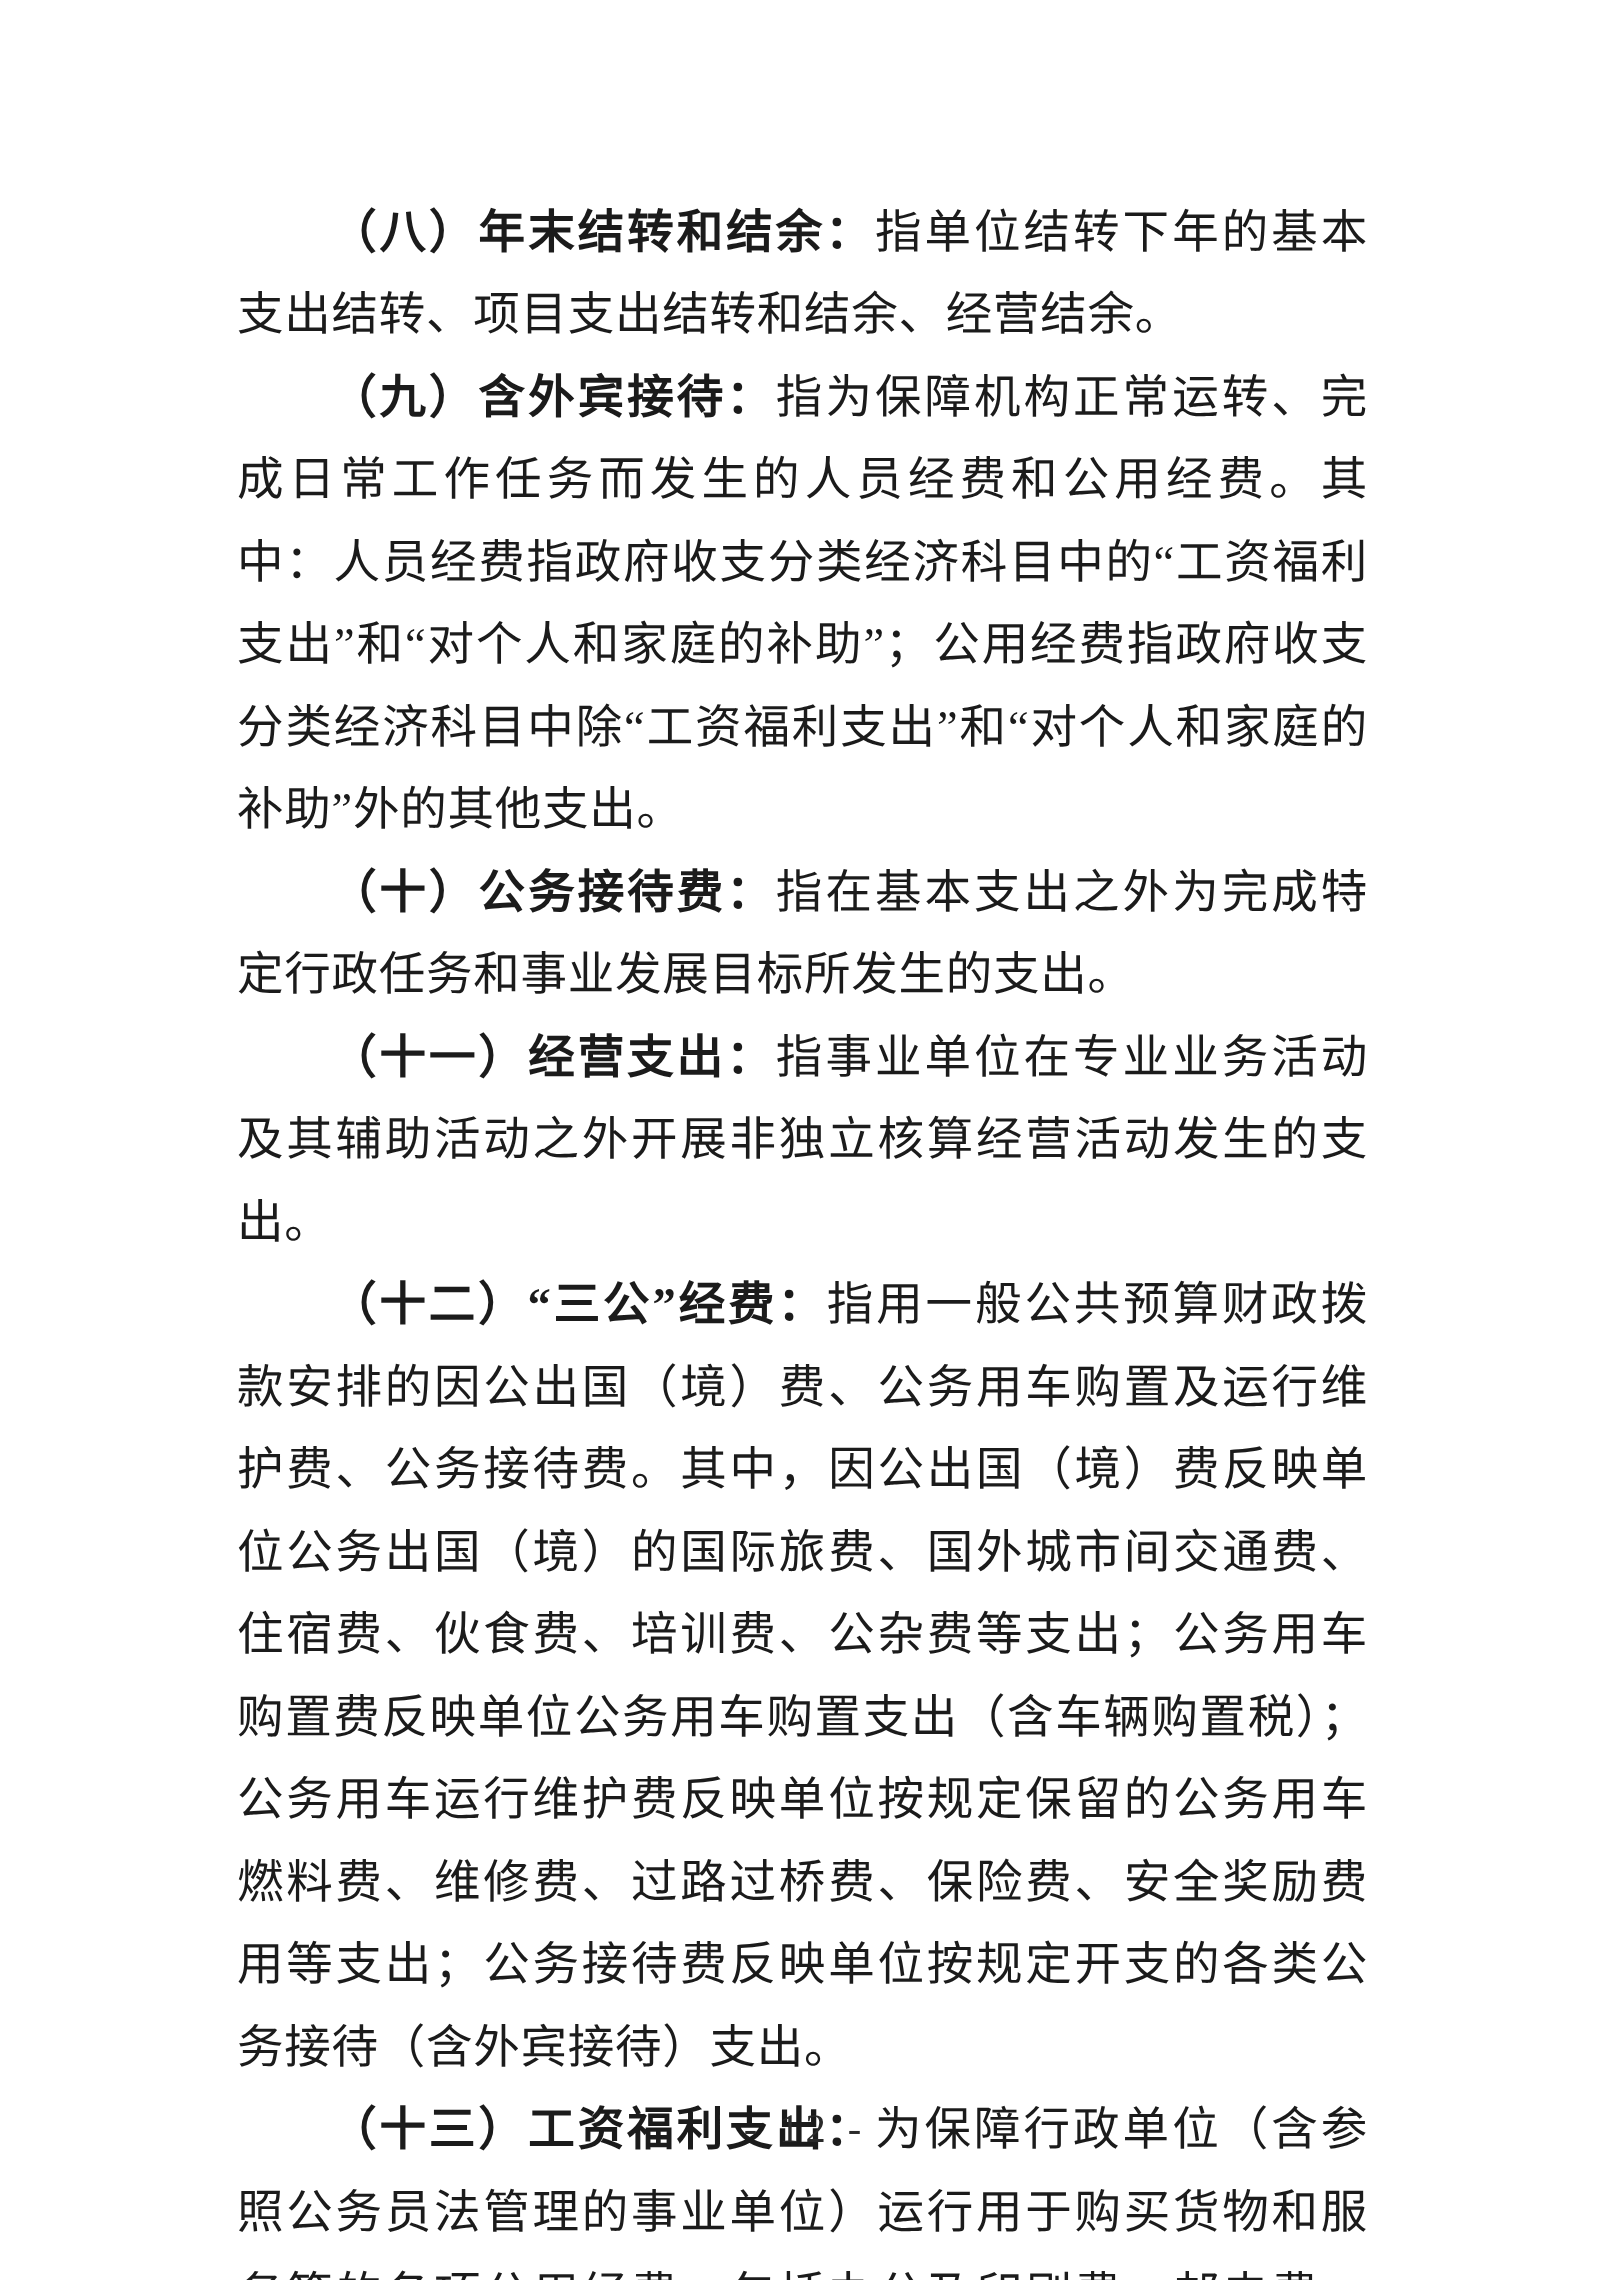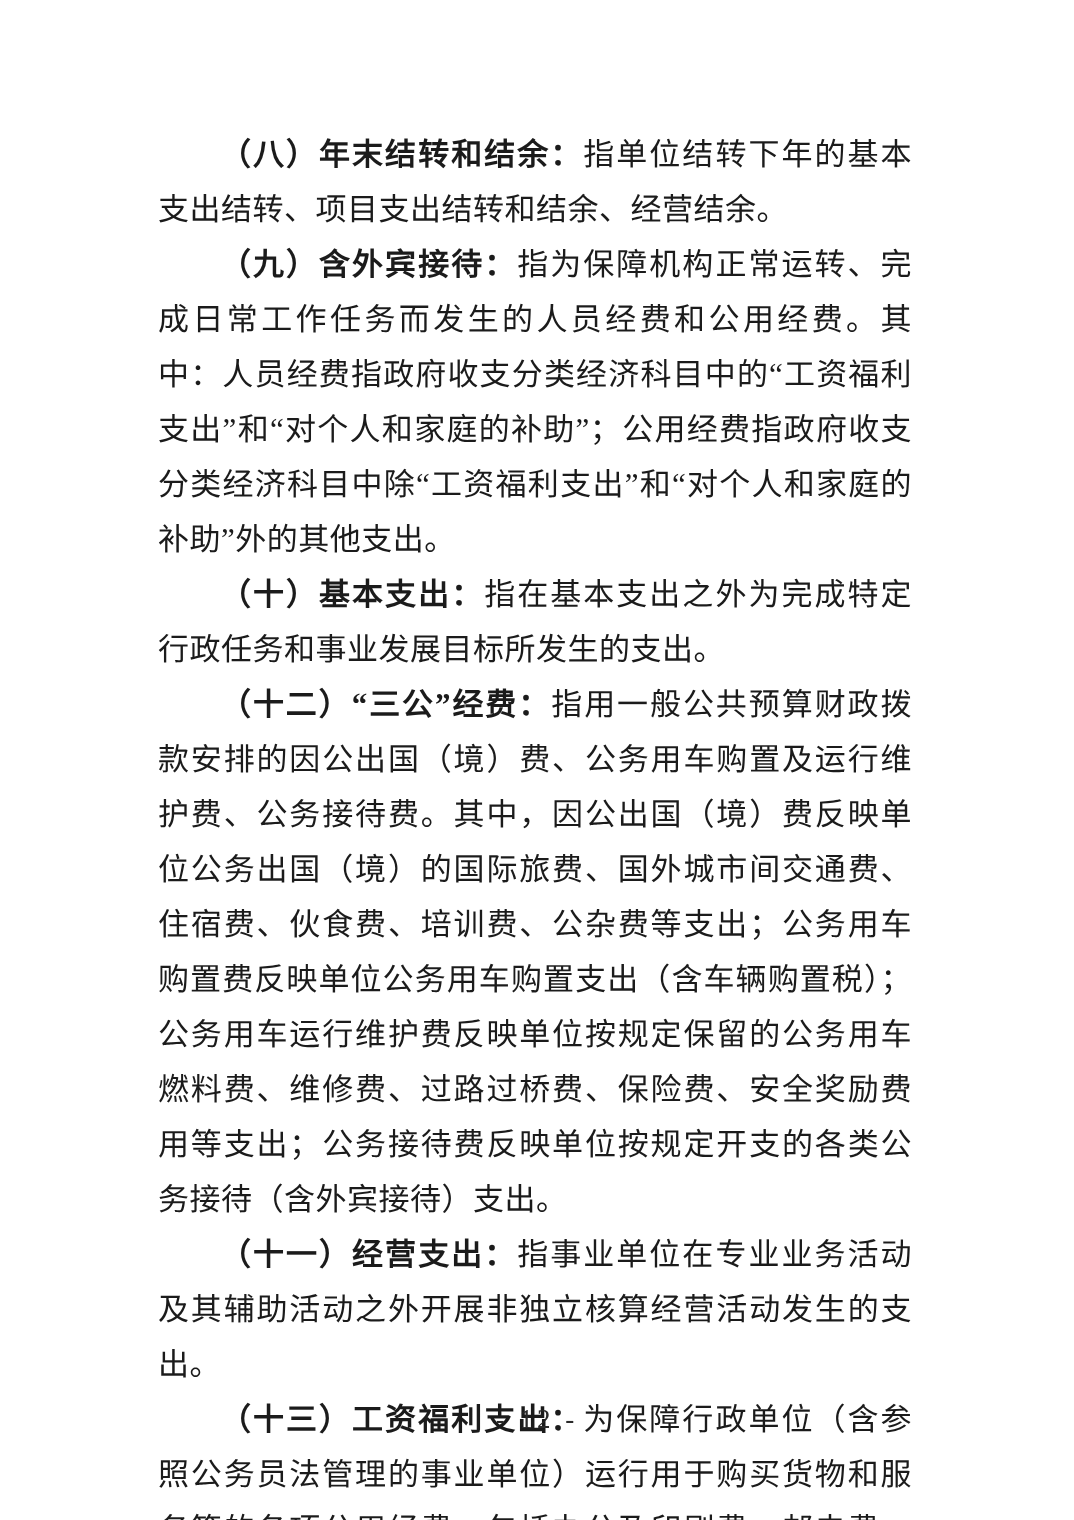--- a/index.html
+++ b/index.html
@@ -52,21 +52,21 @@
     font-family: "Liberation Serif", "DejaVu Serif", serif;
   }
 </style>
 </head>
 <body>
 
 <div class="page">
   <main class="content">
     <p class="para"><span class="para-heading">（八）年末结转和结余：</span><span class="para-body">指单位结转下年的基本支出结转、项目支出结转和结余、经营结余。</span></p>
     <p class="para"><span class="para-heading">（九）含外宾接待：</span><span class="para-body">指为保障机构正常运转、完成日常工作任务而发生的人员经费和公用经费。其中：人员经费指政府收支分类经济科目中的“工资福利支出”和“对个人和家庭的补助”；公用经费指政府收支分类经济科目中除“工资福利支出”和“对个人和家庭的补助”外的其他支出。</span></p>
-    <p class="para"><span class="para-heading">（十）基本支出：</span><span class="para-body">指在基本支出之外为完成特定行政任务和事业发展目标所发生的支出。</span></p>
+    <p class="para"><span class="para-heading">（十）公务接待费：</span><span class="para-body">指在基本支出之外为完成特定行政任务和事业发展目标所发生的支出。</span></p>
+    <p class="para"><span class="para-heading">（十一）经营支出：</span><span class="para-body">指事业单位在专业业务活动及其辅助活动之外开展非独立核算经营活动发生的支出。</span></p>
     <p class="para"><span class="para-heading">（十二）“三公”经费：</span><span class="para-body">指用一般公共预算财政拨款安排的因公出国（境）费、公务用车购置及运行维护费、公务接待费。其中，因公出国（境）费反映单位公务出国（境）的国际旅费、国外城市间交通费、住宿费、伙食费、培训费、公杂费等支出；公务用车购置费反映单位公务用车购置支出（含车辆购置税）；公务用车运行维护费反映单位按规定保留的公务用车燃料费、维修费、过路过桥费、保险费、安全奖励费用等支出；公务接待费反映单位按规定开支的各类公务接待（含外宾接待）支出。</span></p>
-    <p class="para"><span class="para-heading">（十一）经营支出：</span><span class="para-body">指事业单位在专业业务活动及其辅助活动之外开展非独立核算经营活动发生的支出。</span></p>
     <p class="para"><span class="para-heading">（十三）工资福利支出：</span><span class="para-body">为保障行政单位（含参照公务员法管理的事业单位）运行用于购买货物和服务等的各项公用经费，包括办公及印刷费、邮电费、差旅费、会议费、福</span></p>
   </main>
   <footer class="footer">
     <span class="page-number">- 12 -</span>
   </footer>
 </div>
 
 </body></html>

